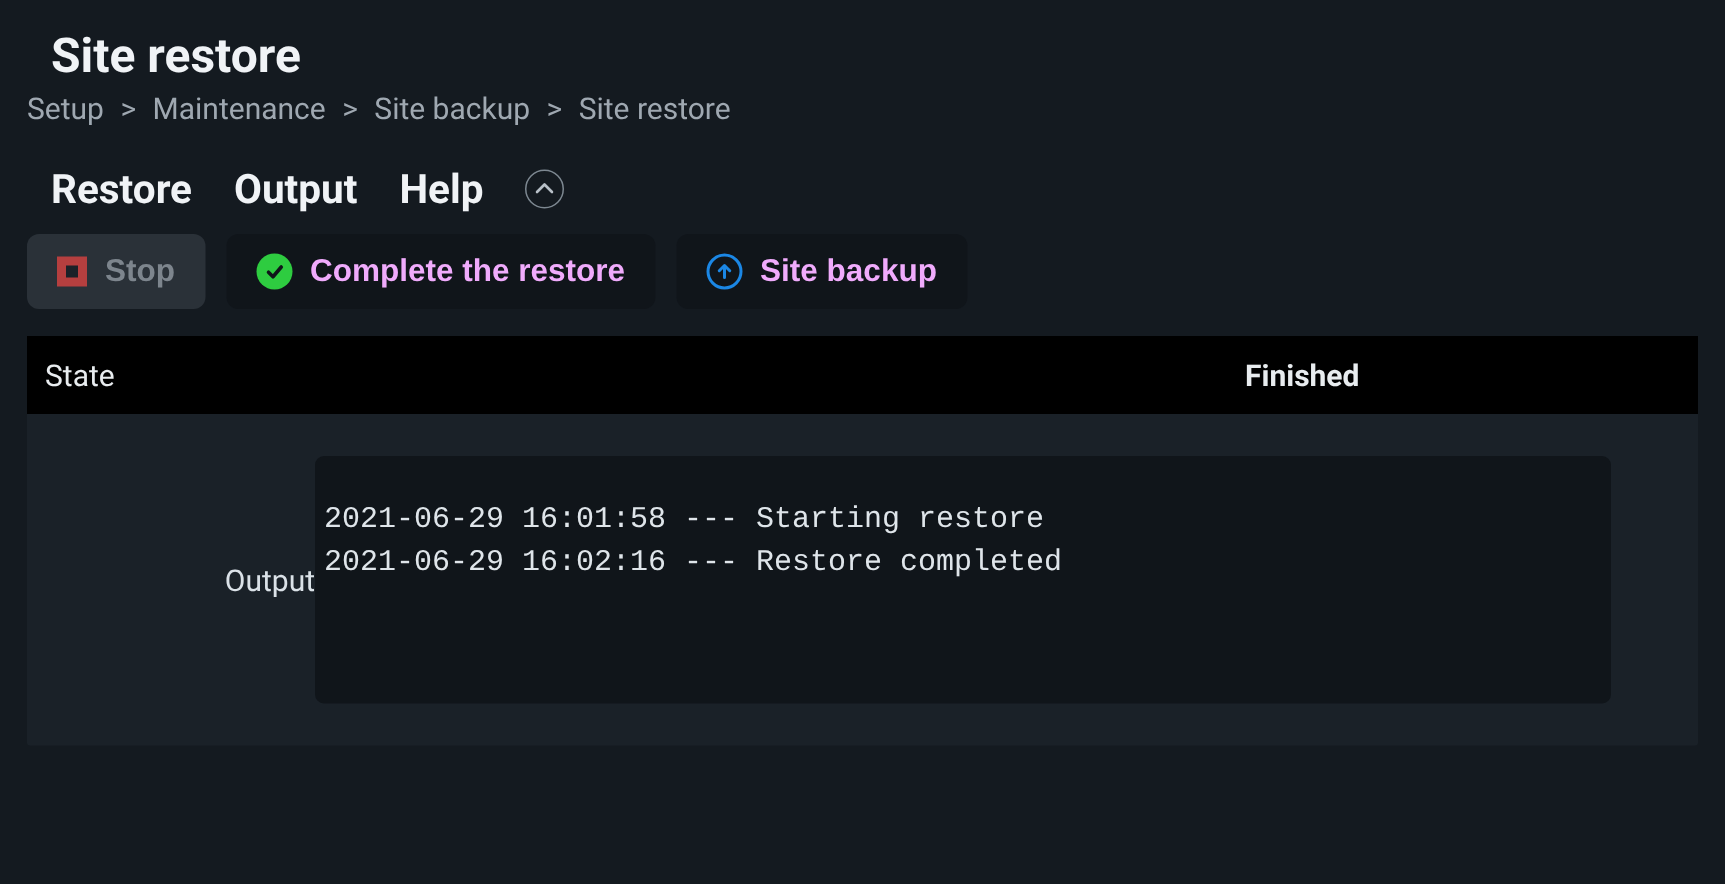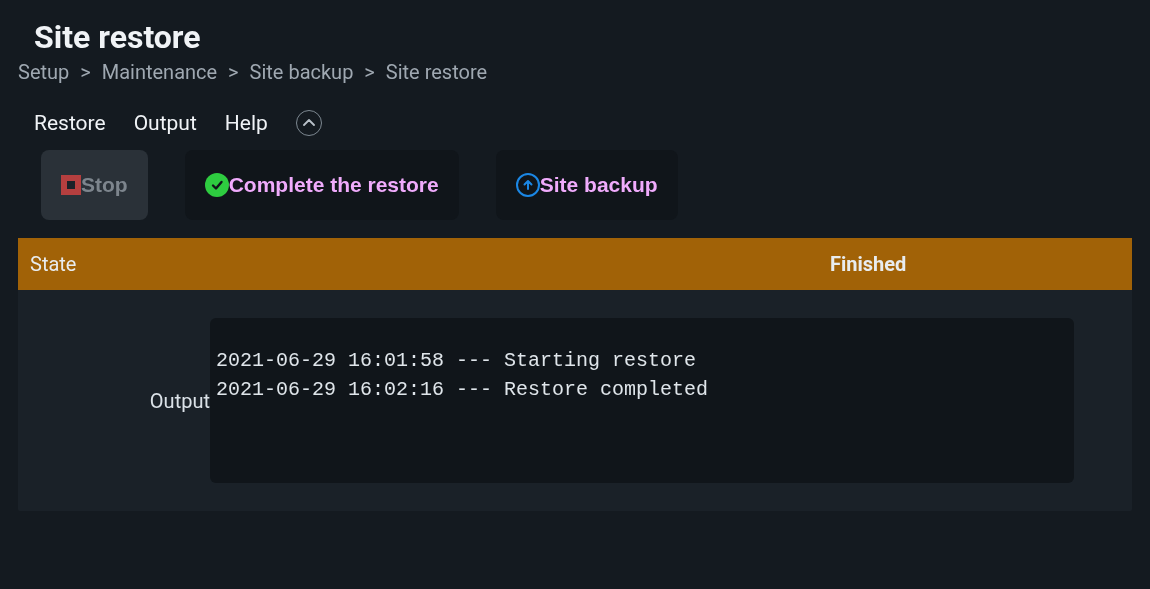--- a/index.html
+++ b/index.html
@@ -26,47 +26,47 @@
   }
   .breadcrumb .crumb { color: #9fa8b1; }
   .breadcrumb .sep { margin: 0 6px; color: #9fa8b1; }
 
   .menubar {
     display: flex; align-items: center;
     gap: 28px;
     padding: 8px 16px 14px 16px;
   }
   .menubar .menu-item {
-    font-size: 21px;
-    font-weight: 400;
+    font-size: 27px;
+    font-weight: 700;
     color: #f0f3f6;
     cursor: pointer;
   }
   .menubar .collapse-btn {
     width: 26px; height: 26px;
     border: 1.5px solid #7d8891;
     border-radius: 50%;
     display: flex; align-items: center; justify-content: center;
     cursor: pointer;
   }
   .menubar .collapse-btn svg { display: block; }
 
   .action-row {
     display: flex; gap: 14px;
     padding: 0 0 18px 0;
   }
   .btn {
     display: inline-flex; align-items: center;
-    padding: 23px 20px;
+    gap: 12px;
+    padding: 13px 20px;
     border-radius: 8px;
     font-size: 21px;
     font-weight: 700;
     cursor: pointer;
     border: none;
-    margin-left: 23px;
   }
   .btn-stop {
     background: #2a3138;
     color: #7d858d;
   }
   .btn-stop .stop-icon {
     width: 20px; height: 20px;
     background: #b53f3f;
     display: flex; align-items: center; justify-content: center;
   }
@@ -91,21 +91,21 @@
     border-radius: 50%;
     display: flex; align-items: center; justify-content: center;
   }
 
   .data-table {
     background: #1a2128;
     border-radius: 2px;
   }
   .thead-row {
     display: flex;
-    background: #a16207;
+    background: #000000;
     padding: 14px 12px;
     font-size: 20px;
     font-weight: 400;
     color: #e8ecef;
   }
   .th-state { flex: 0 0 150px; }
   .th-spacer { flex: 1; }
   .th-status { flex: 0 0 290px; font-weight: 700; }
 
   .runtime-row {

